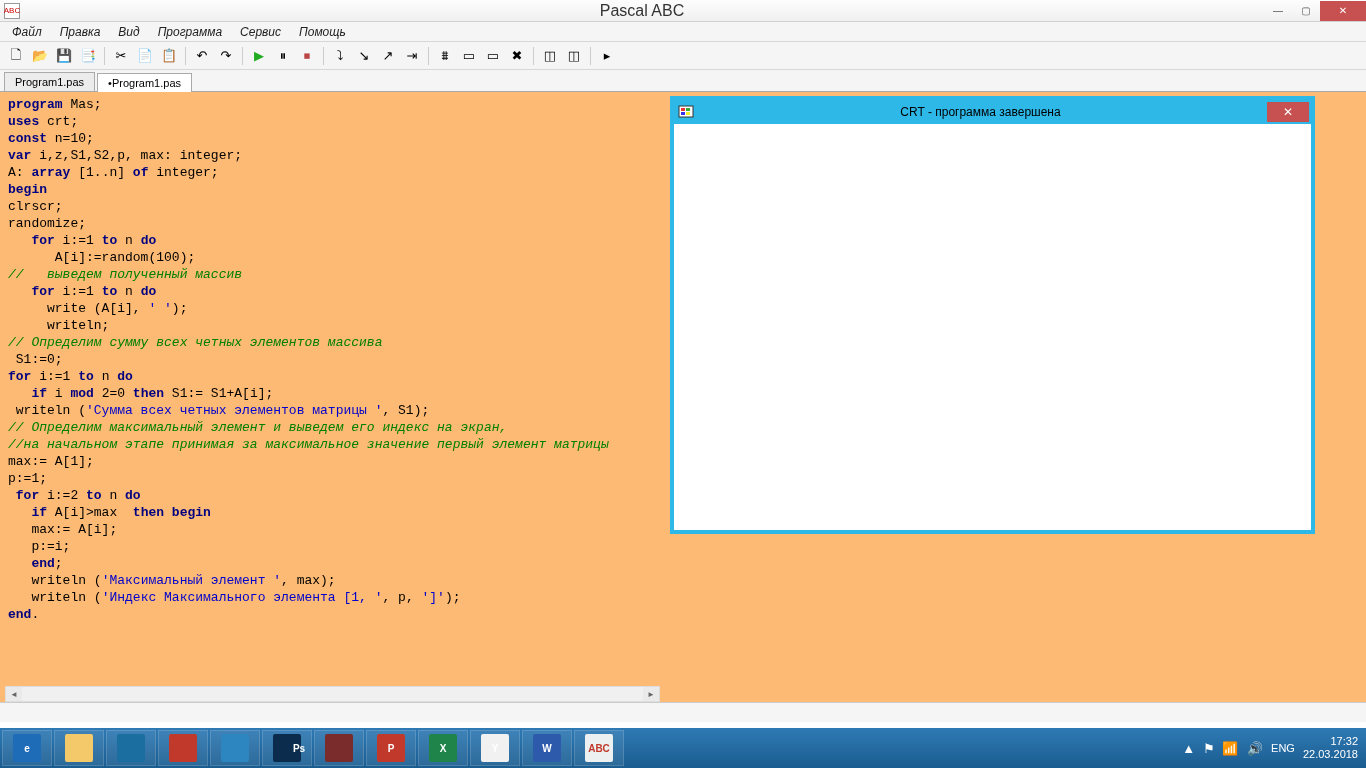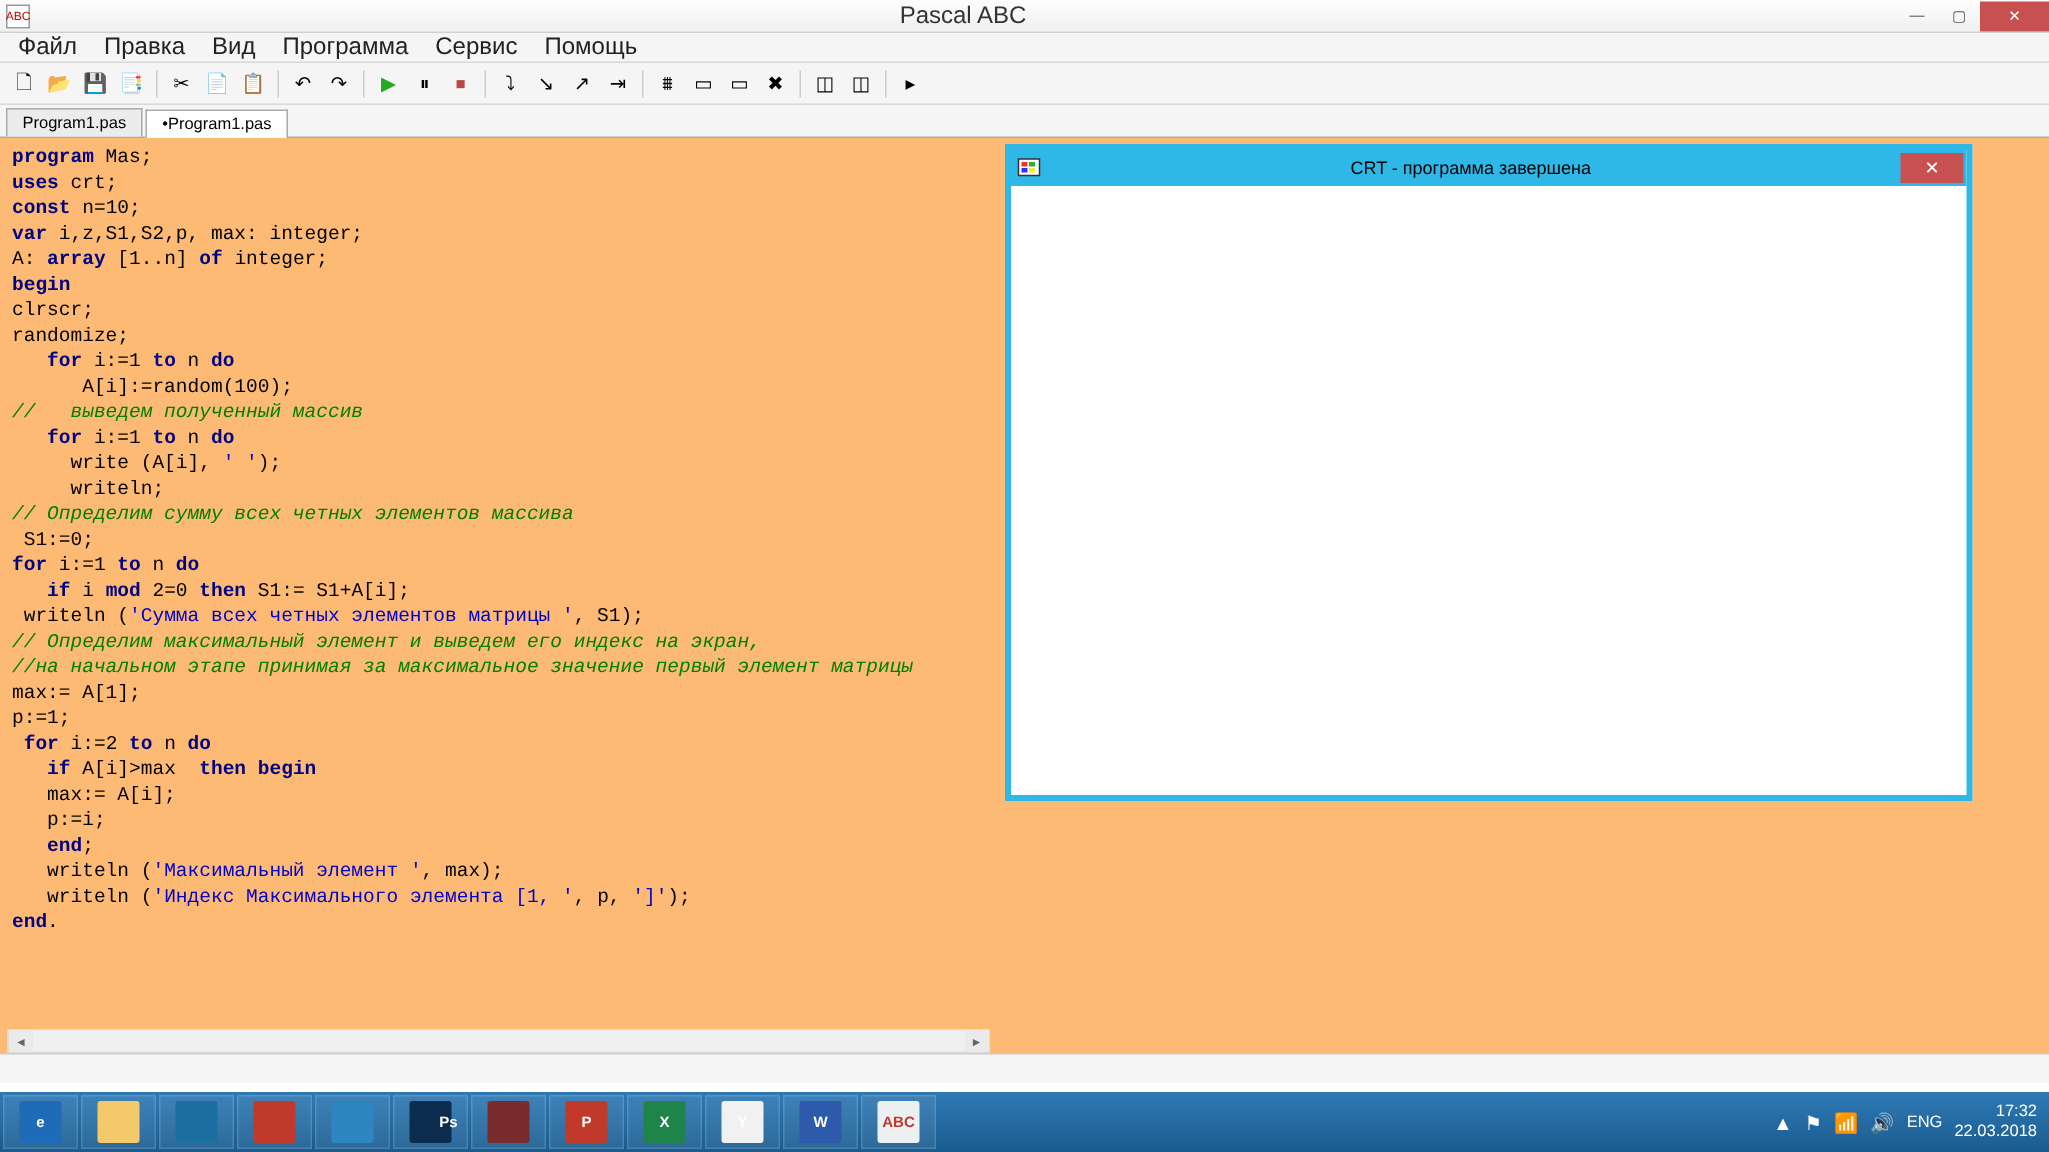--- a/index.html
+++ b/index.html
@@ -6,21 +6,21 @@
 body { font-family: 'Segoe UI', Tahoma, sans-serif; font-size: 12px; background: #fff; height: 768px; width: 1366px; overflow: hidden; position: relative; }
 
 .title-bar { height: 22px; background: linear-gradient(#fdfdfd, #f0f0f0); display: flex; align-items: center; border-bottom: 1px solid #d0d0d0; }
 .title-icon { width: 16px; height: 16px; margin-left: 4px; background: #fff; border: 1px solid #999; display: inline-flex; align-items: center; justify-content: center; font-size: 8px; color: #c00; }
 .title-text { flex: 1; text-align: center; font-size: 16px; color: #333; }
 .win-controls { display: flex; }
 .win-btn { width: 28px; height: 20px; display: flex; align-items: center; justify-content: center; font-size: 10px; color: #555; cursor: pointer; }
 .win-btn.close { background: #c75050; color: #fff; width: 46px; }
 
 .menu-bar { height: 20px; background: #f5f5f5; display: flex; align-items: center; padding-left: 4px; border-bottom: 1px solid #d8d8d8; gap: 2px; }
-.menu-item { padding: 2px 8px; font-size: 16px; color: #222; cursor: pointer; }
+.menu-item { padding: 2px 8px; font-size: 12px; color: #222; cursor: pointer; font-style: italic; }
 
 .toolbar { height: 28px; background: #f5f5f5; display: flex; align-items: center; padding-left: 6px; border-bottom: 1px solid #d8d8d8; gap: 4px; }
 .tb-btn { width: 20px; height: 20px; display: flex; align-items: center; justify-content: center; cursor: pointer; font-size: 13px; }
 .tb-sep { width: 1px; height: 18px; background: #ccc; margin: 0 2px; }
 
 .tab-bar { height: 22px; background: #f5f5f5; display: flex; align-items: flex-end; padding-left: 4px; border-bottom: 1px solid #aaa; }
 .tab { padding: 3px 10px; font-size: 11px; background: #ececec; border: 1px solid #aaa; border-bottom: none; margin-right: 2px; cursor: pointer; }
 .tab.active { background: #fff; position: relative; top: 1px; }
 
 .editor-area { position: relative; height: 610px; background: #fdba74; }

